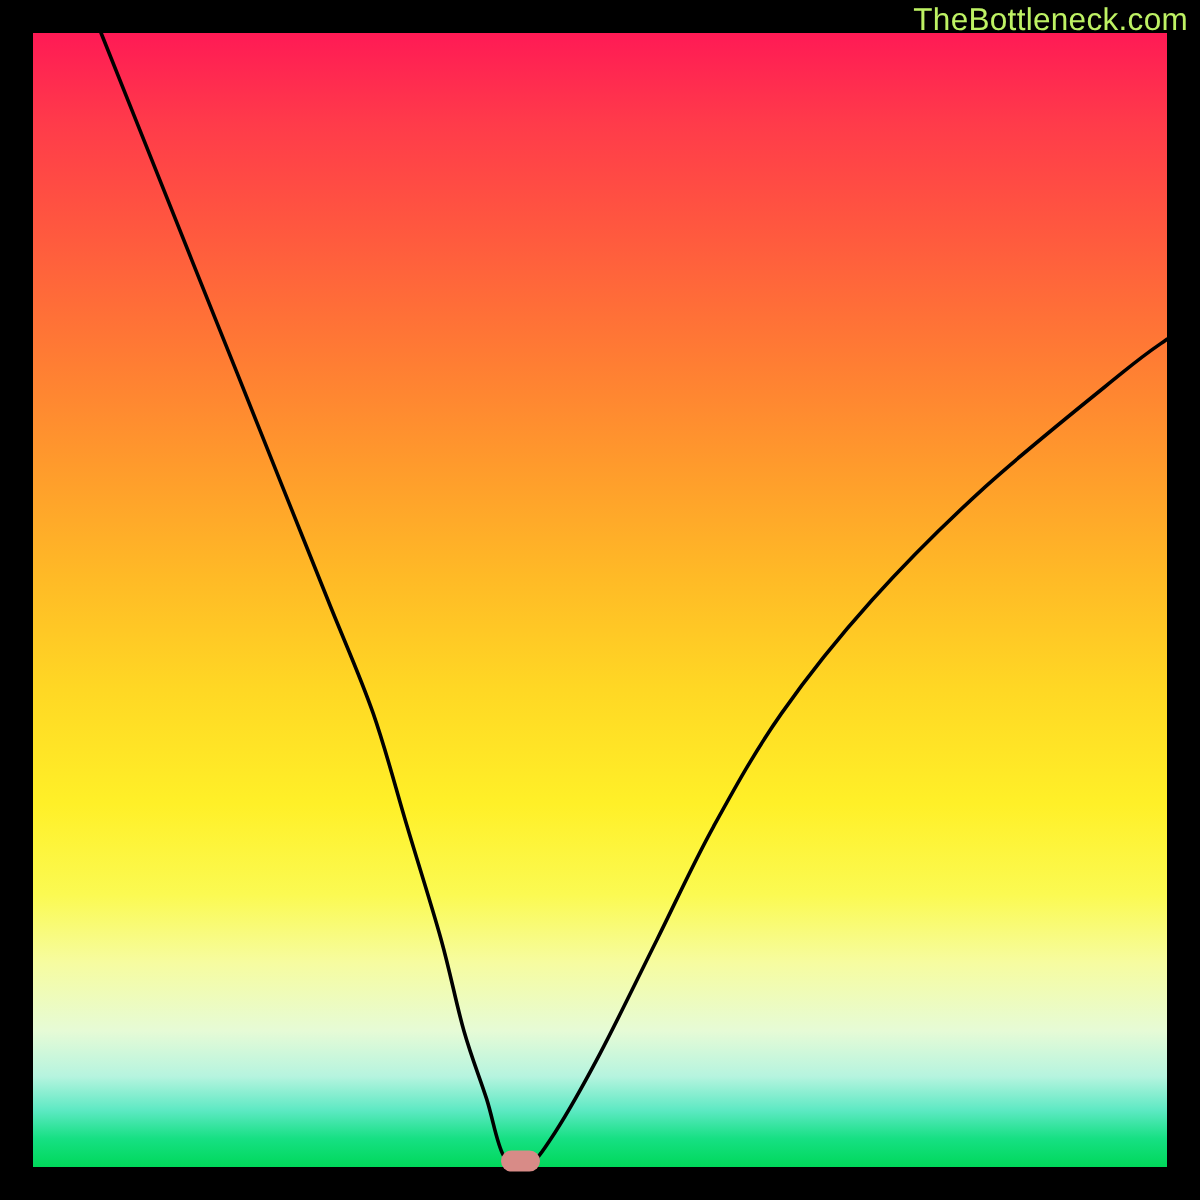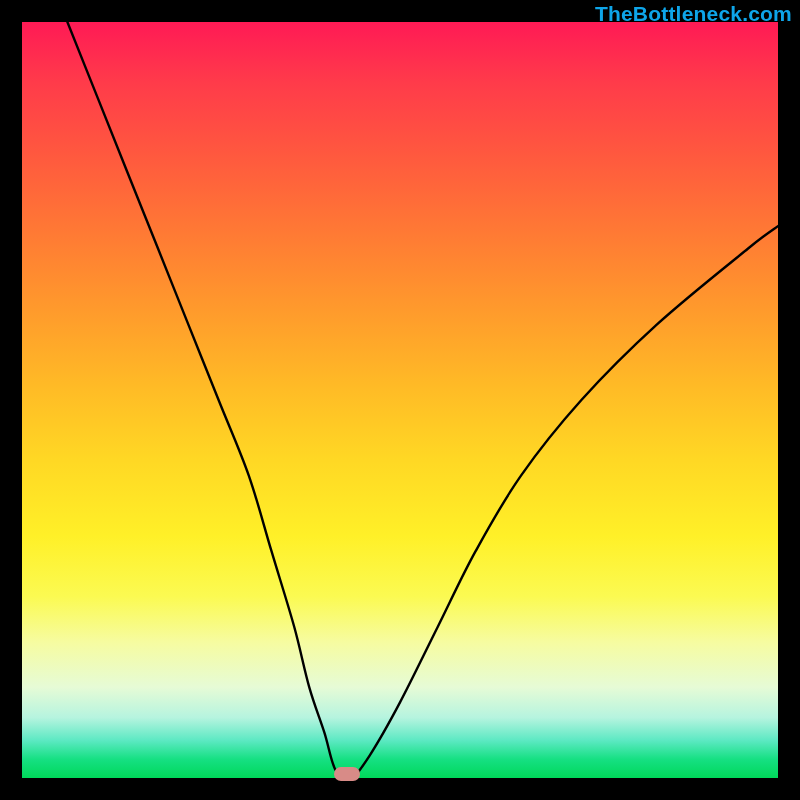--- a/index.html
+++ b/index.html
@@ -14,23 +14,23 @@
   .frame {
     position: relative;
     width: 800px;
     height: 800px;
     background: #000;
   }
   .watermark {
     position: absolute;
     top: 2px;
     right: 8px;
-    color: #0ea5e9;
+    color: #bef264;
     font-size: 21px;
-    font-weight: 700;
+    font-weight: 400;
     letter-spacing: 0.2px;
     z-index: 5;
   }
   .plot {
     position: absolute;
     left: 22px;
     top: 22px;
     width: 756px;
     height: 756px;
     box-sizing: border-box;

